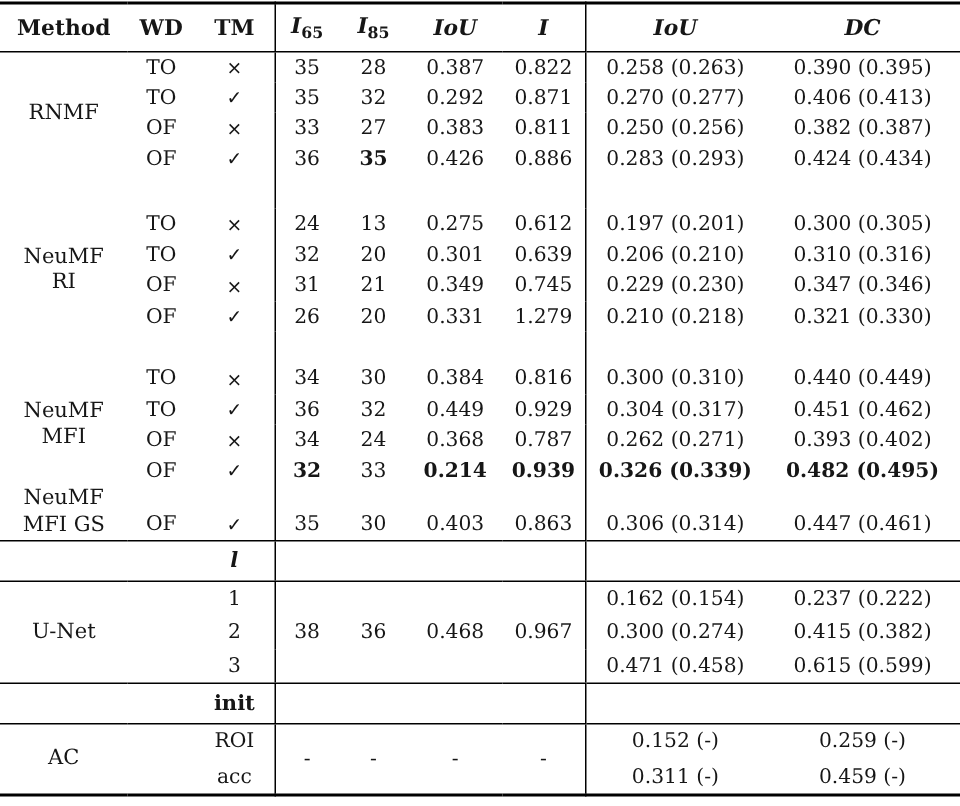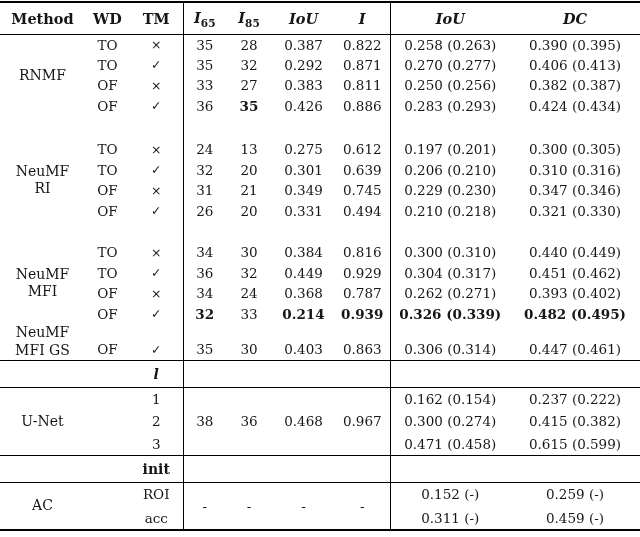--- a/index.html
+++ b/index.html
@@ -139,21 +139,21 @@
   <td>0.745</td>
   <td class="vl">0.229 (0.230)</td>
   <td>0.347 (0.346)</td>
 </tr>
 <tr class="r-data">
   <td>OF</td>
   <td class="sym">✓</td>
   <td class="vl">26</td>
   <td>20</td>
   <td>0.331</td>
-  <td>0.494</td>
+  <td>1.279</td>
   <td class="vl">0.210 (0.218)</td>
   <td>0.321 (0.330)</td>
 </tr>
 
 <tr class="sp2">
   <td colspan="3"></td>
   <td colspan="4" class="vl"></td>
   <td colspan="2" class="vl"></td>
 </tr>
 

